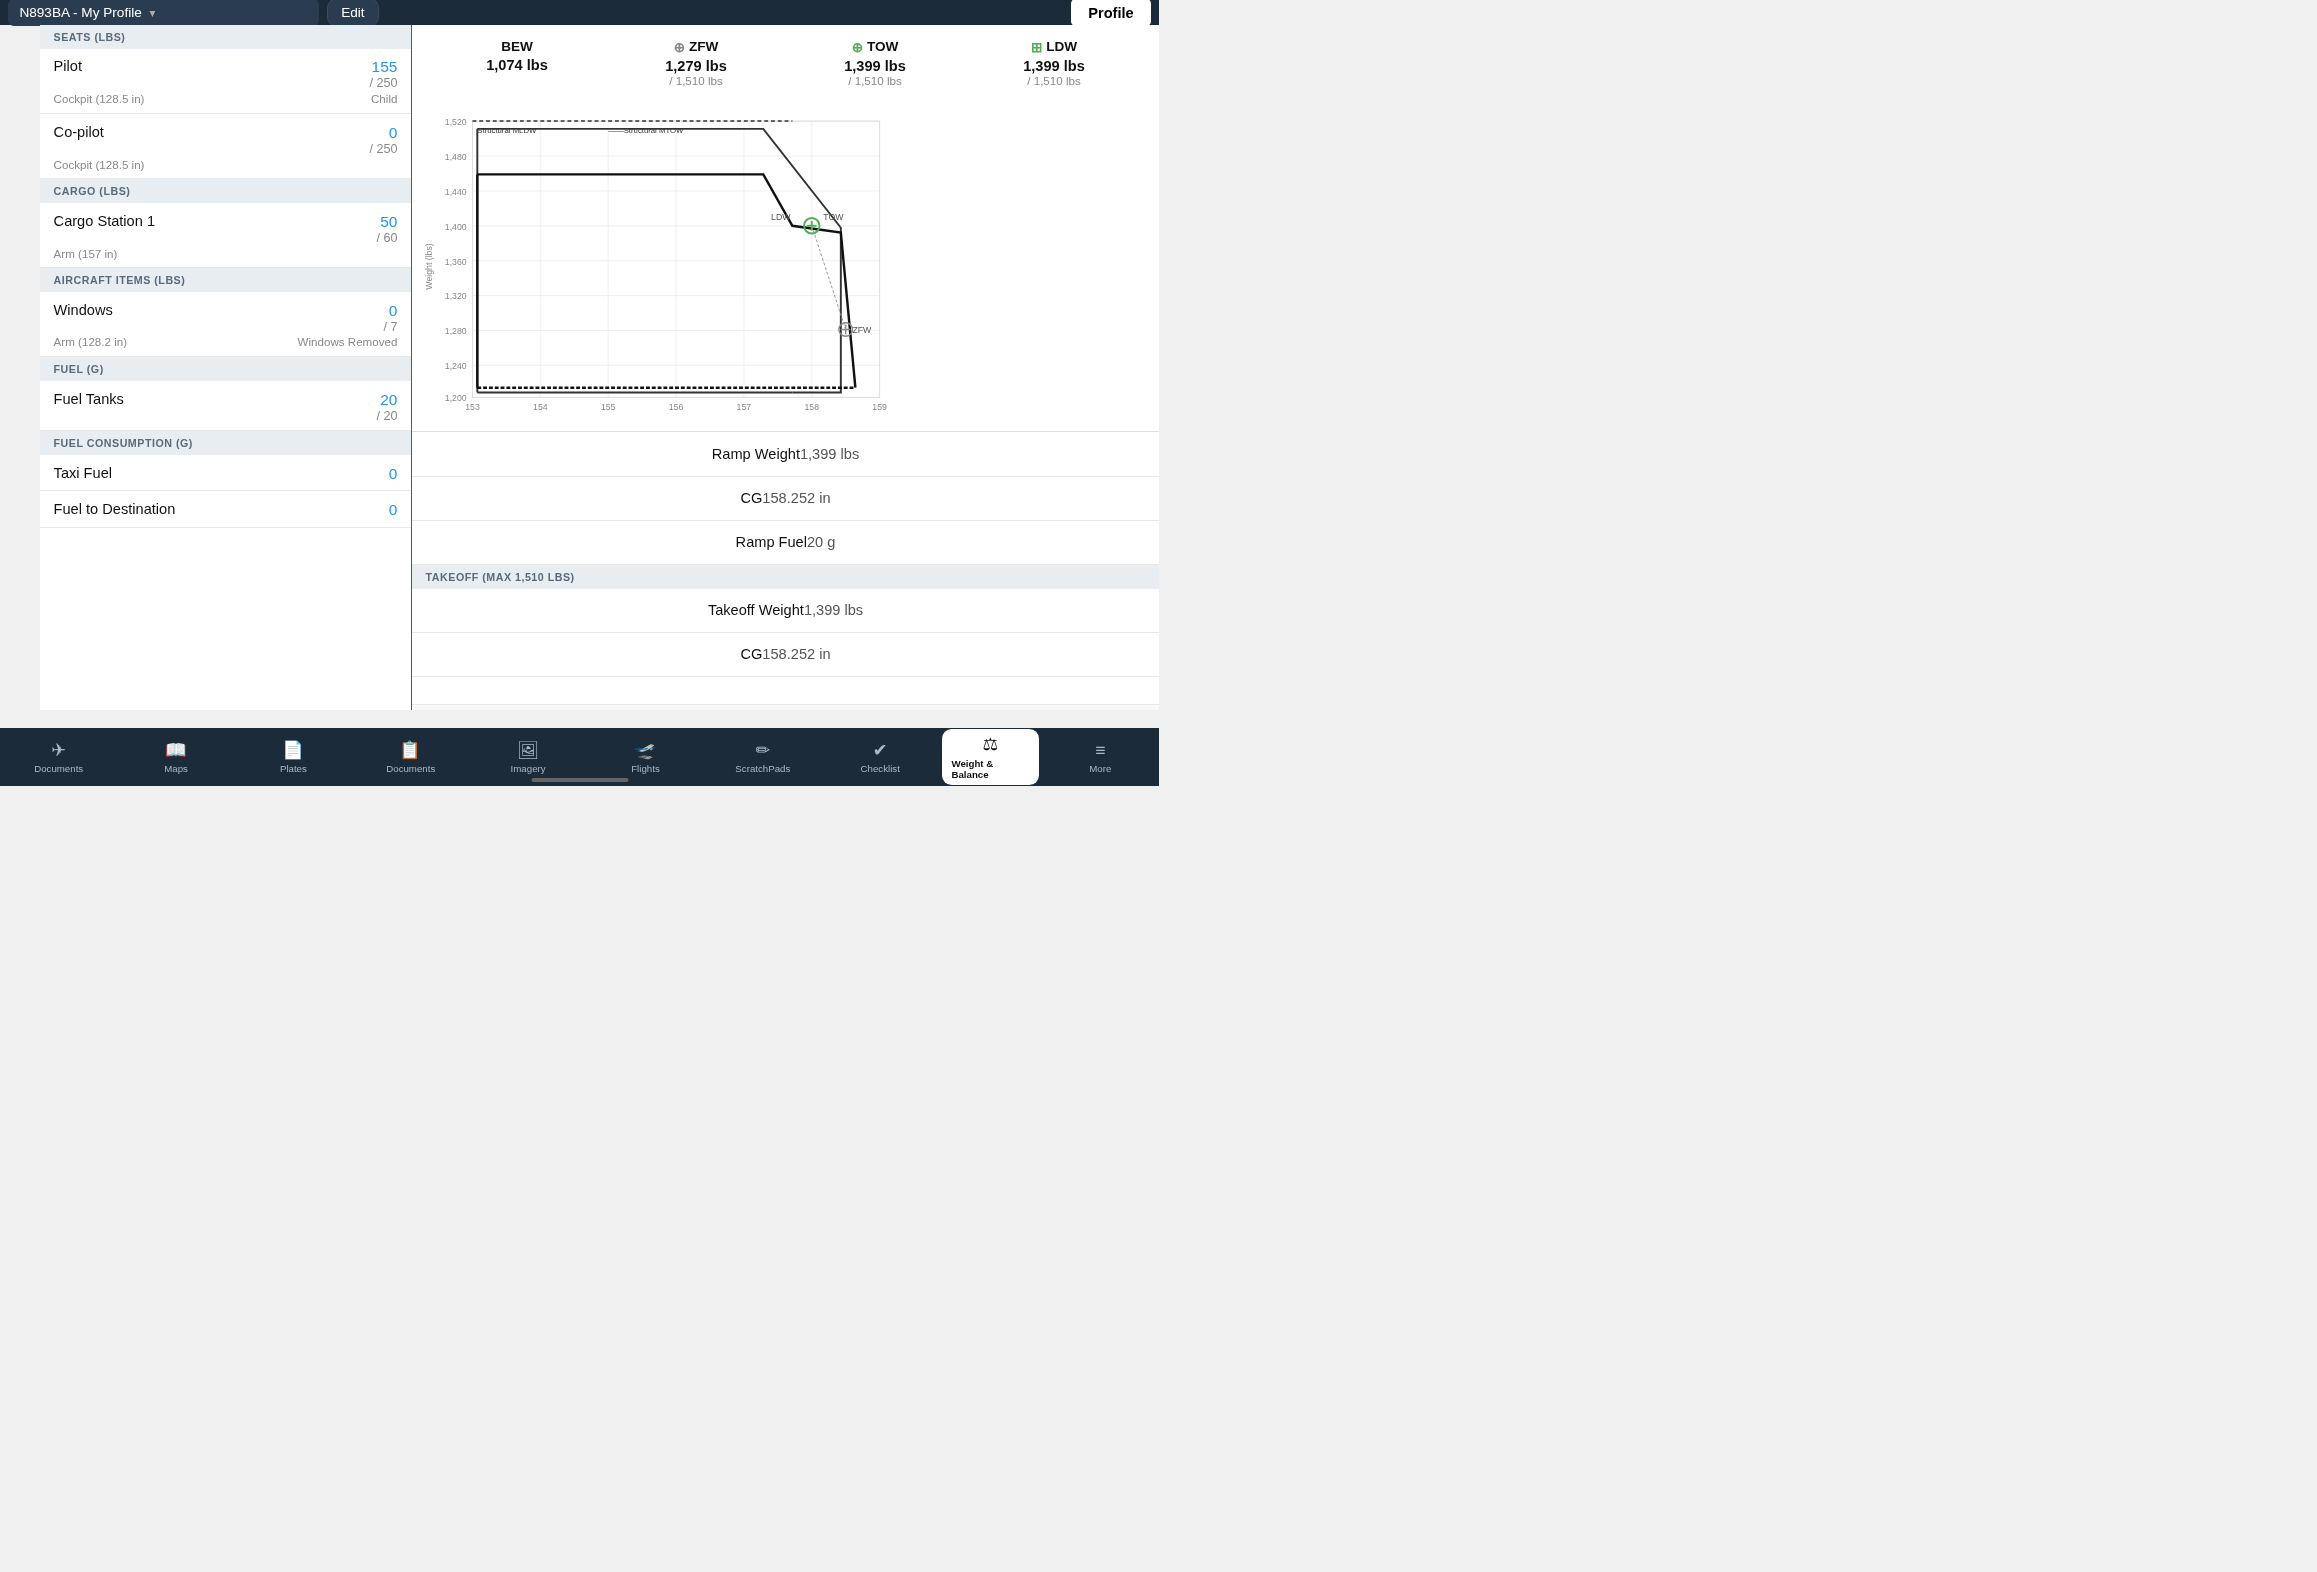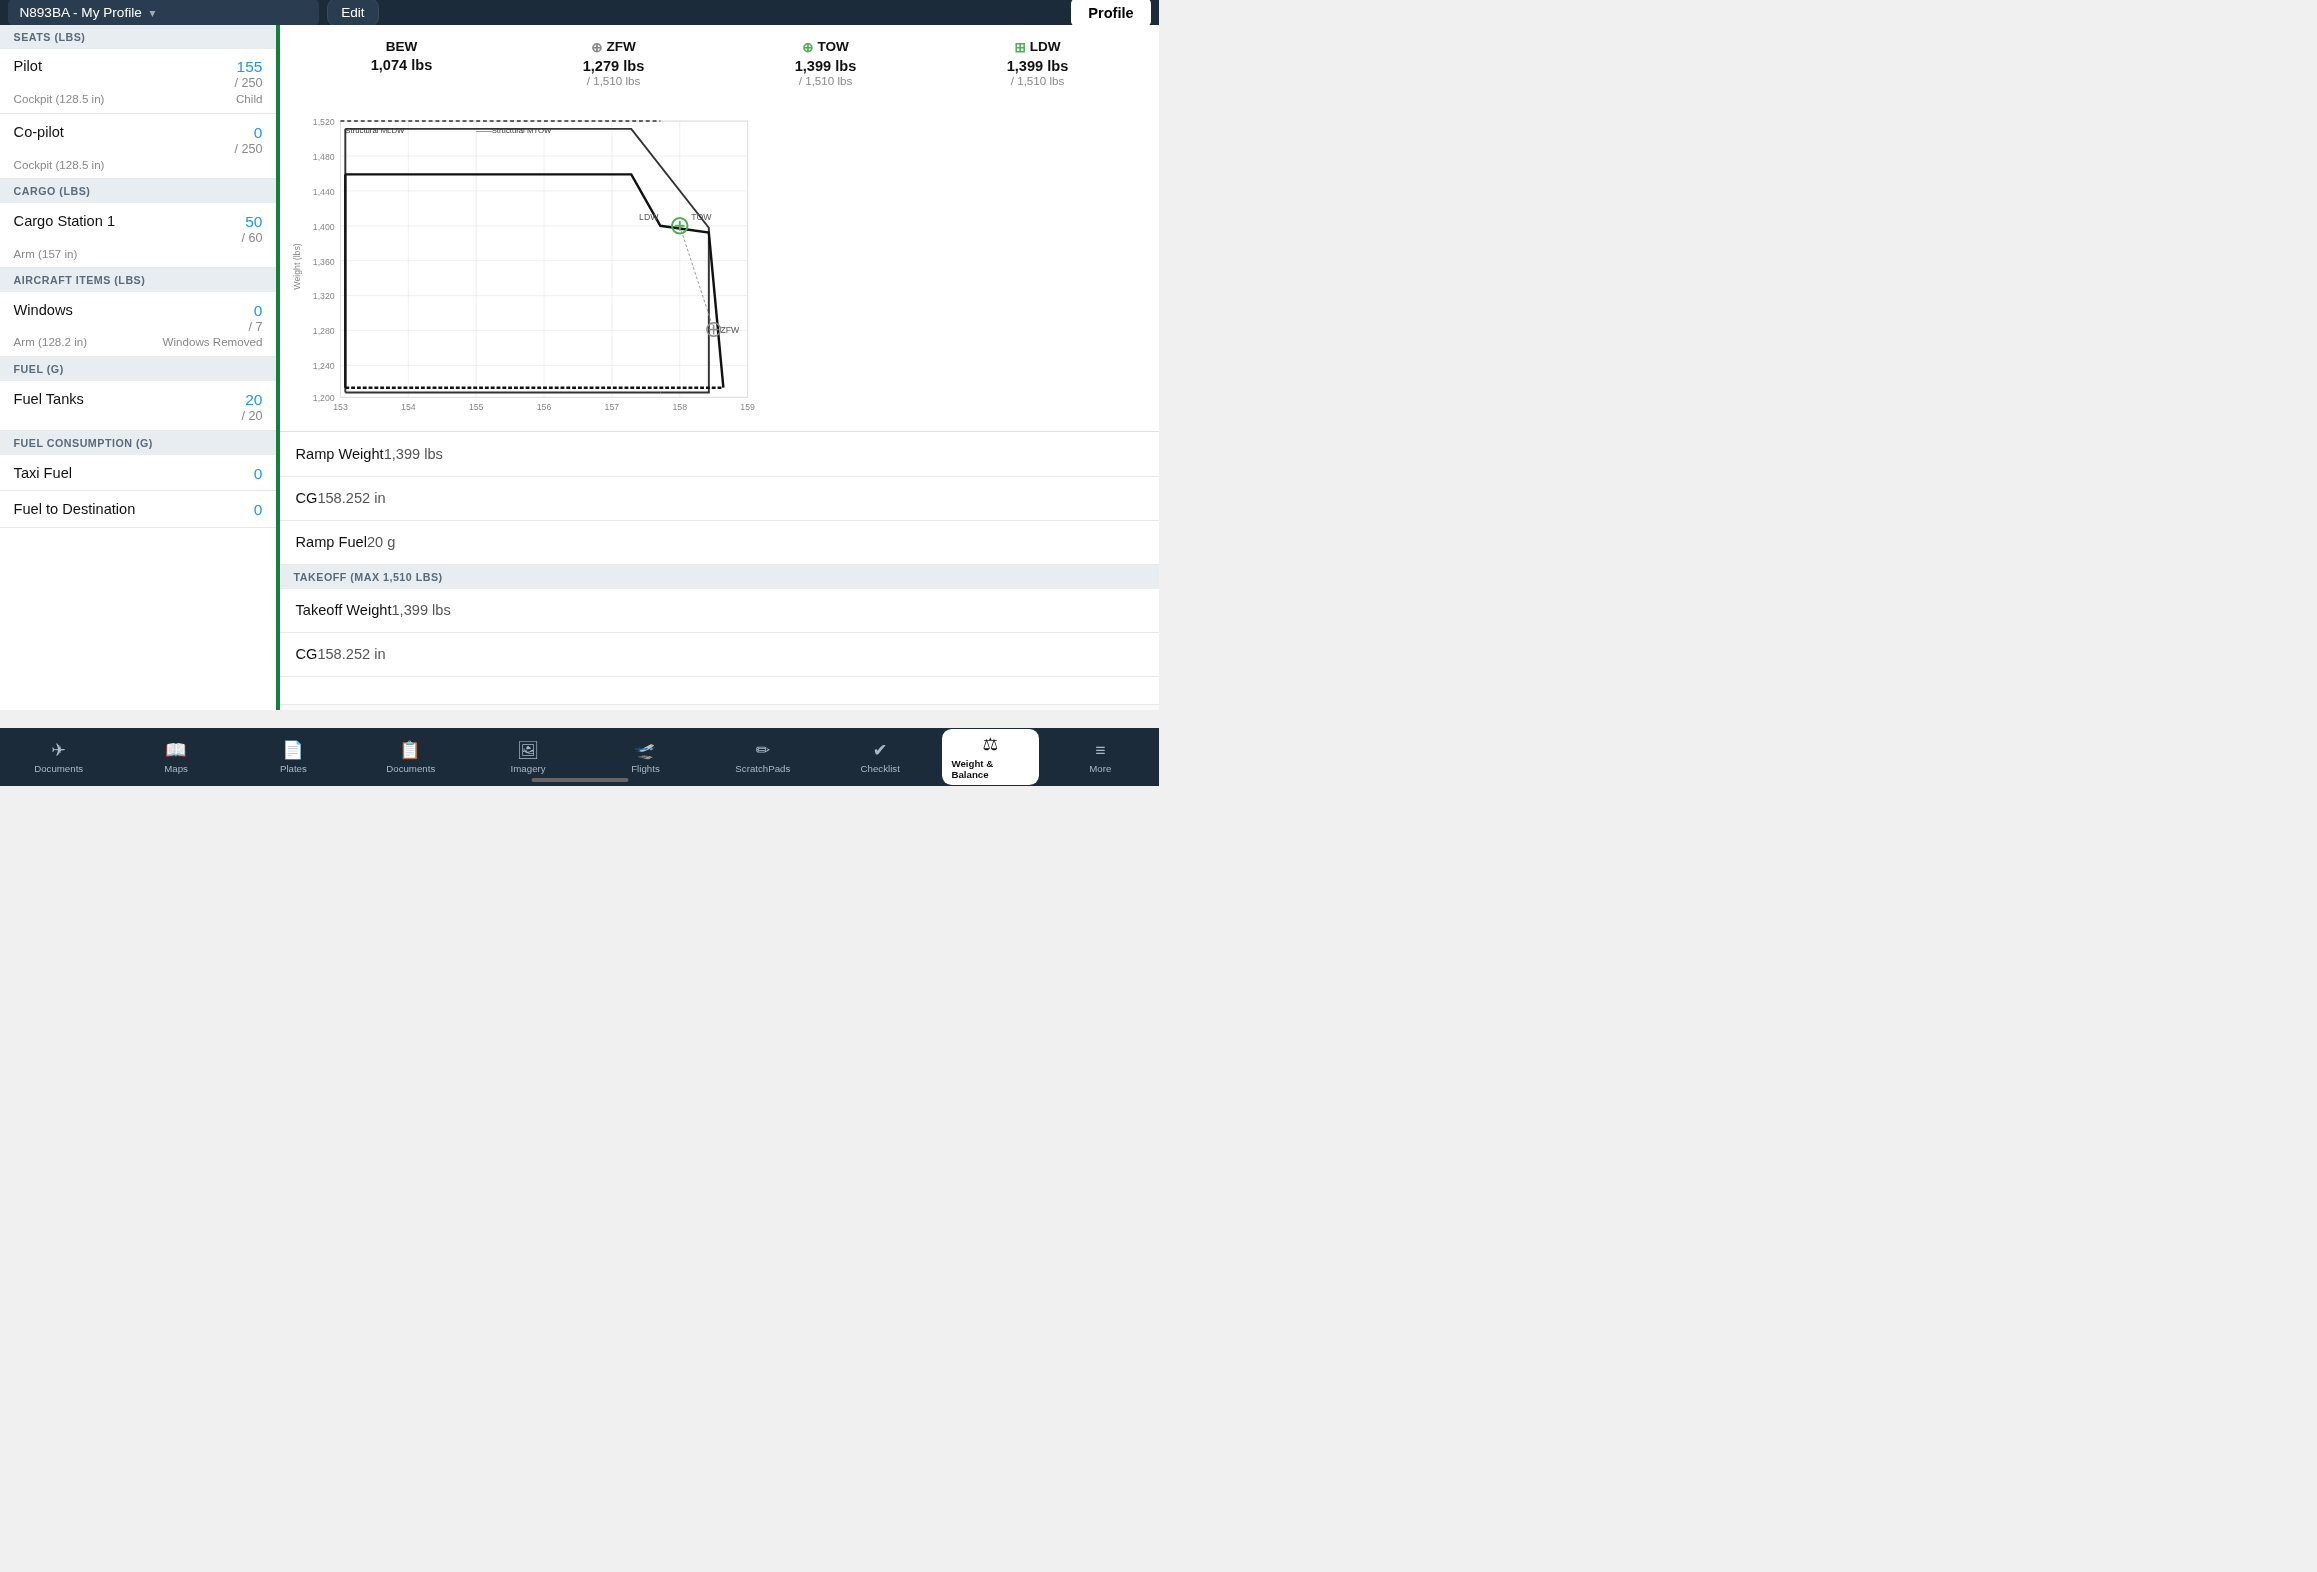--- a/index.html
+++ b/index.html
@@ -62,24 +62,25 @@
     }
 
     
     .main-content {
       display: flex;
       height: calc(786px - 43px - 58px);
     }
 
     
     .left-panel {
-      width: 280px;
+      width: 372px;
       background: #fff;
       overflow-y: auto;
-      border-right: 4px solid #15803d;
+      border-right: 1px solid #15803d;
+      margin-left: 40px;
     }
 
     .section-header {
       background: #e8edf2;
       padding: 5.8px 13.6px;
       font-size: 10.7px;
       font-weight: 700;
       color: #5a6a7a;
       letter-spacing: 0.5px;
       text-transform: uppercase;
@@ -179,21 +180,21 @@
       padding: 5.8px 13.6px;
       font-size: 10.7px;
       font-weight: 700;
       color: #5a6a7a;
       letter-spacing: 0.5px;
       text-transform: uppercase;
     }
 
     .data-row {
       display: flex;
-      justify-content: flex-start;
+      justify-content: center;
       align-items: center;
       padding: 13.6px 15.5px;
       border-bottom: 1px solid #e8e8e8;
       background: #fff;
     }
     .data-row-label {
       font-size: 14.6px;
       color: #111;
       font-weight: 400;
     }

